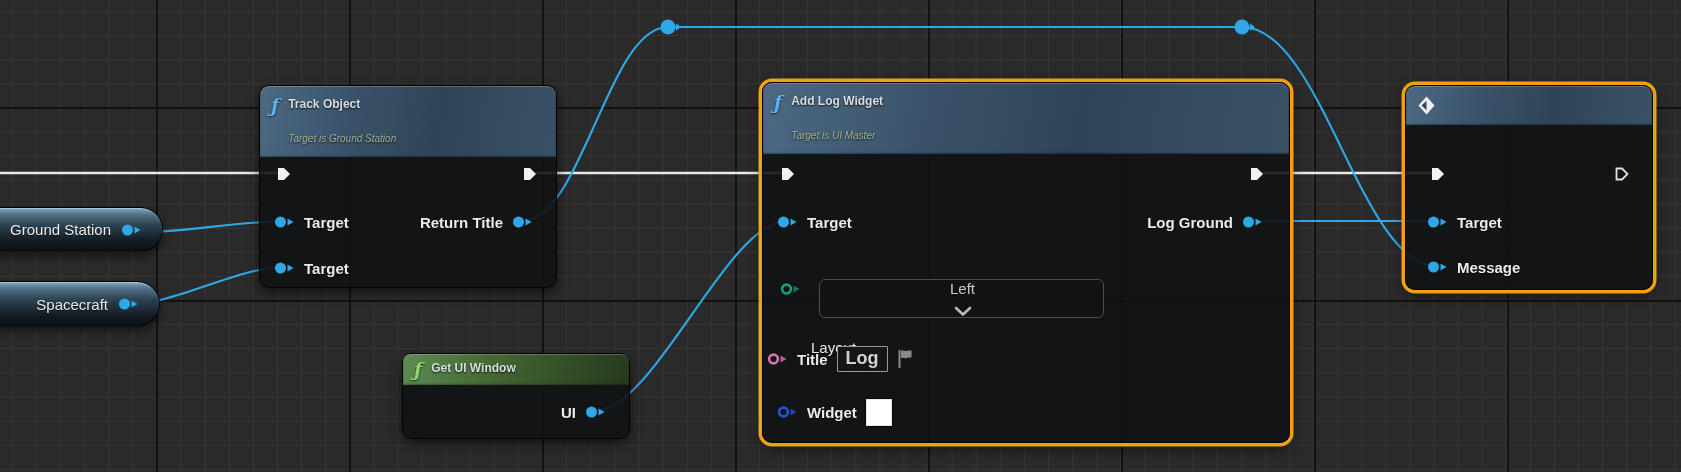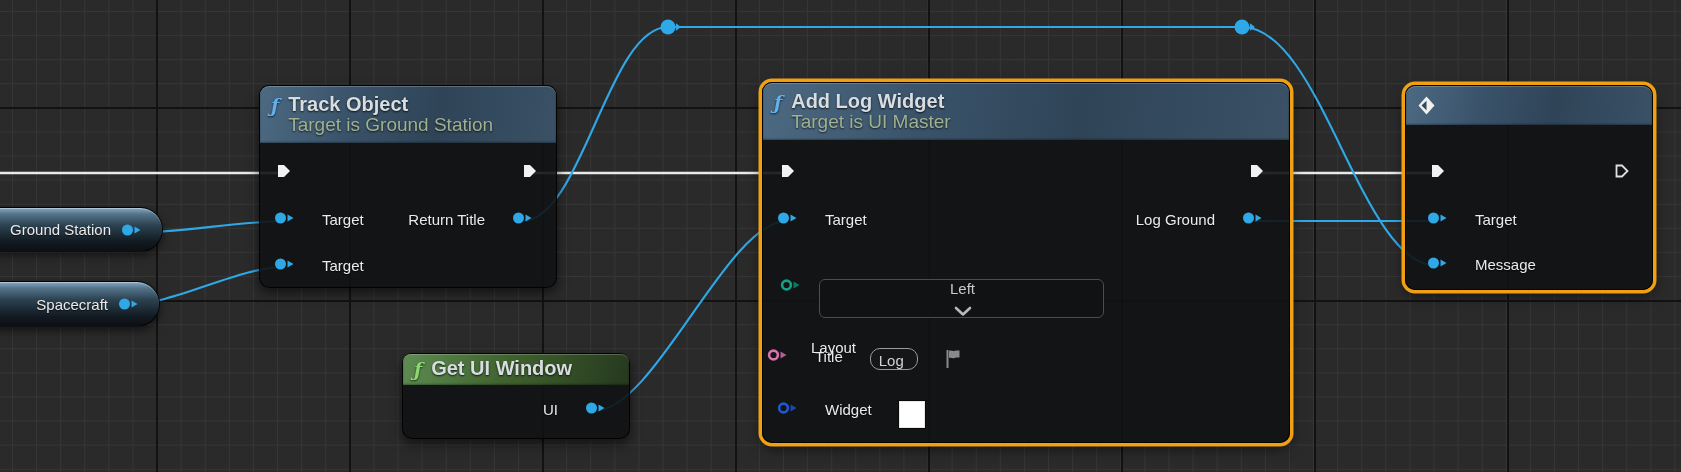--- a/index.html
+++ b/index.html
@@ -41,30 +41,30 @@
     background:linear-gradient(100deg,#5d8c52 0%,#41632f 45%,#26391e 100%);
     padding:4px 12px 5px 11px;border-radius:8px 8px 0 0;
   }
   .ficon{
     font-family:"DejaVu Serif",serif;font-style:italic;font-weight:bold;
     font-size:19px;line-height:22px;color:#5fb2ef;
     text-shadow:0 1px 2px rgba(0,0,0,.7);
   }
   .ficon.green{color:#8ed673;}
   .ntitle{
-    font-size:20px;font-weight:bold;color:#d7dde1;line-height:21px;
+    font-size:12px;font-weight:bold;color:#d7dde1;line-height:21px;
     text-shadow:0 1px 2px rgba(0,0,0,.8);white-space:nowrap;
   }
   .nsub{
-    font-size:19px;color:#9fb191;line-height:18px;
-    margin-top:1px;text-shadow:0 1px 2px rgba(0,0,0,.7);white-space:nowrap;
+    font-size:10px;font-style:italic;color:#9fb191;line-height:18px;
+    margin-top:15px;text-shadow:0 1px 2px rgba(0,0,0,.7);white-space:nowrap;
   }
   .pin-row{
-    position:absolute;display:flex;gap:27px;
-    height:22px;transform:translateY(-50%);white-space:nowrap;
+    position:absolute;display:flex;align-items:center;gap:9px;
+    height:22px;transform:translateY(-50%);white-space:nowrap;font-weight:bold;
   }
   .pin-row.out{flex-direction:row-reverse;}
   .pin-label{font-size:15px;color:#eceaea;text-shadow:0 1px 1px rgba(0,0,0,.7);}
   .pin-svg{display:block;}
 
   .pill{
     position:absolute;z-index:3;display:flex;align-items:center;
     justify-content:flex-end;gap:10px;padding-right:20px;box-sizing:border-box;
     border-radius:24px;border:1px solid rgba(0,0,0,0.9);
     background:linear-gradient(180deg,#86aac4 0%,#54748a 14%,#2c4251 40%,#121a21 78%,#0c1014 100%);
@@ -78,22 +78,22 @@
     background:#111214;border:1.5px solid #4d4d4d;border-radius:6px;
     color:#c9c9c9;font-size:15px;flex-direction:column;
   }
   .field-label{
     position:absolute;font-size:15px;color:#eceaea;white-space:nowrap;
     text-shadow:0 1px 1px rgba(0,0,0,.7);
   }
   .text-box{
     display:inline-block;box-sizing:border-box;min-width:48px;
     padding:2px 8px 3px 8px;background:#151617;
-    border:1.5px solid #9a9a9a;border-radius:10px;
-    color:#d2d2d2;font-size:15px;line-height:19px;
+    border:1.5px solid #9a9a9a;border-radius:1px;
+    color:#d2d2d2;font-size:18px;line-height:19px;
   }
   .color-swatch{
     display:inline-block;width:24px;height:25px;background:#ffffff;
     border:1px solid #e8e8e8;box-shadow:0 0 0 1px rgba(0,0,0,.6);
   }
 </style>
 </head>
 <body>
 
 <div id="canvas">

